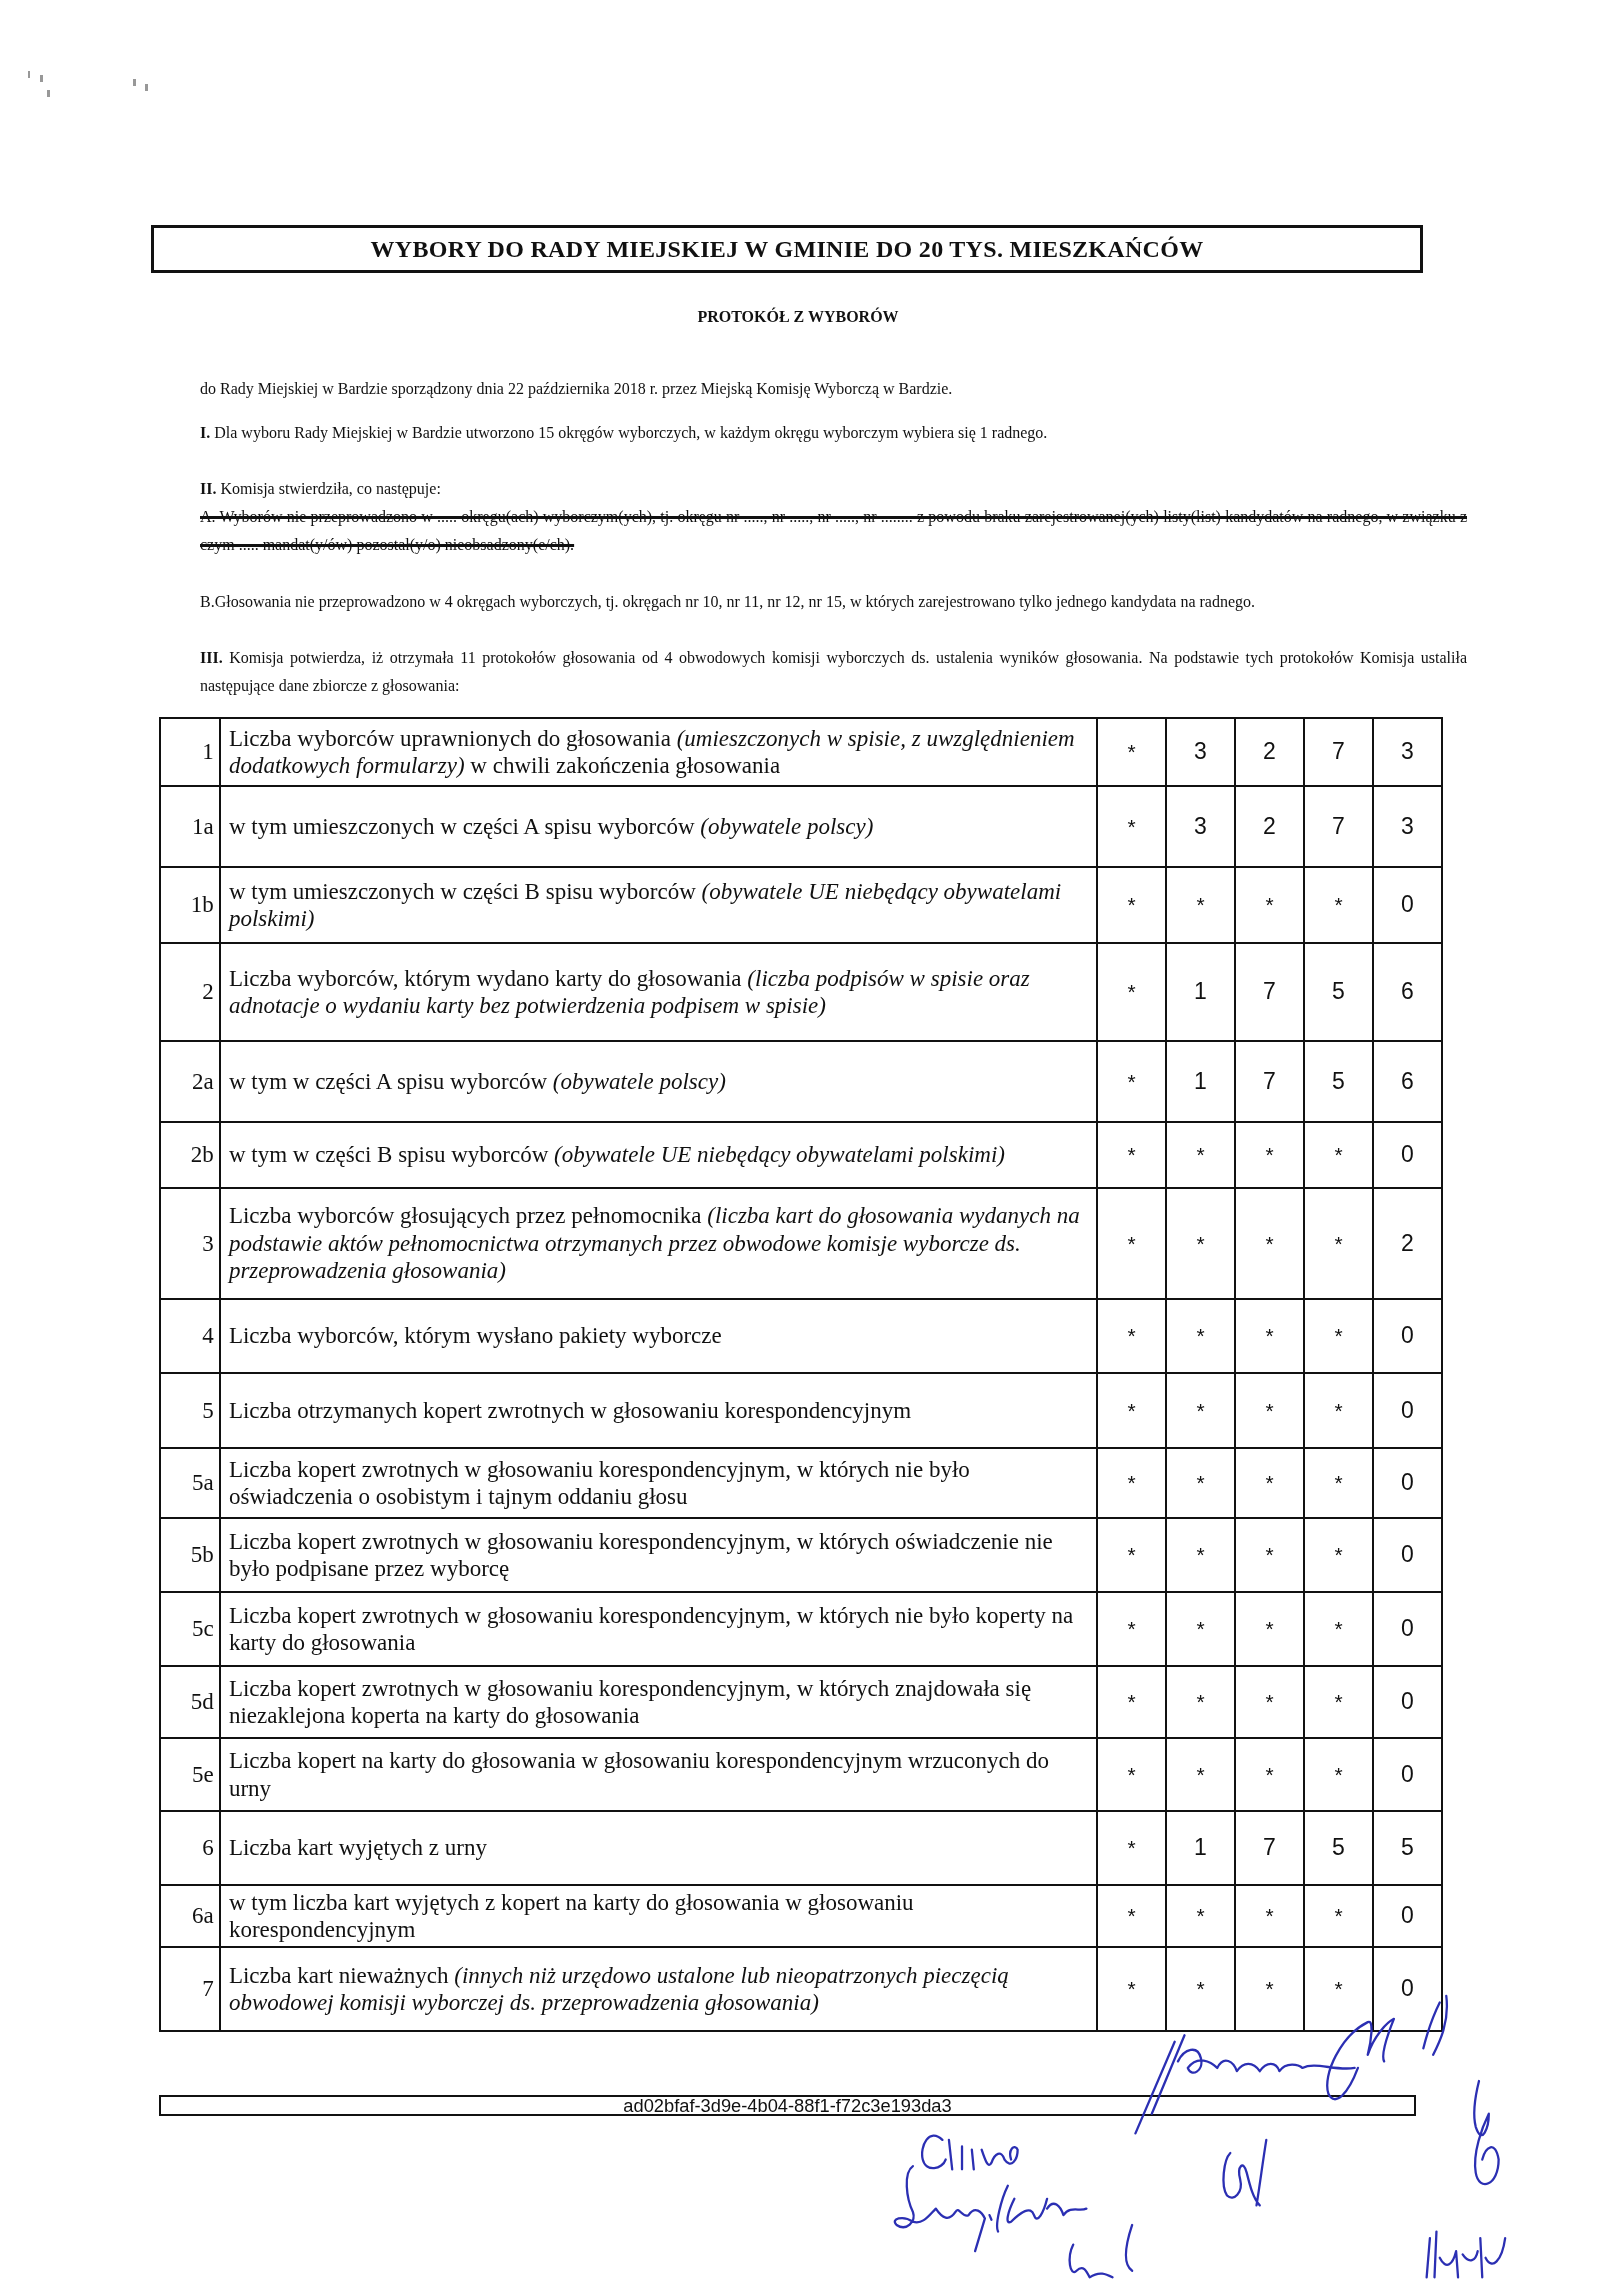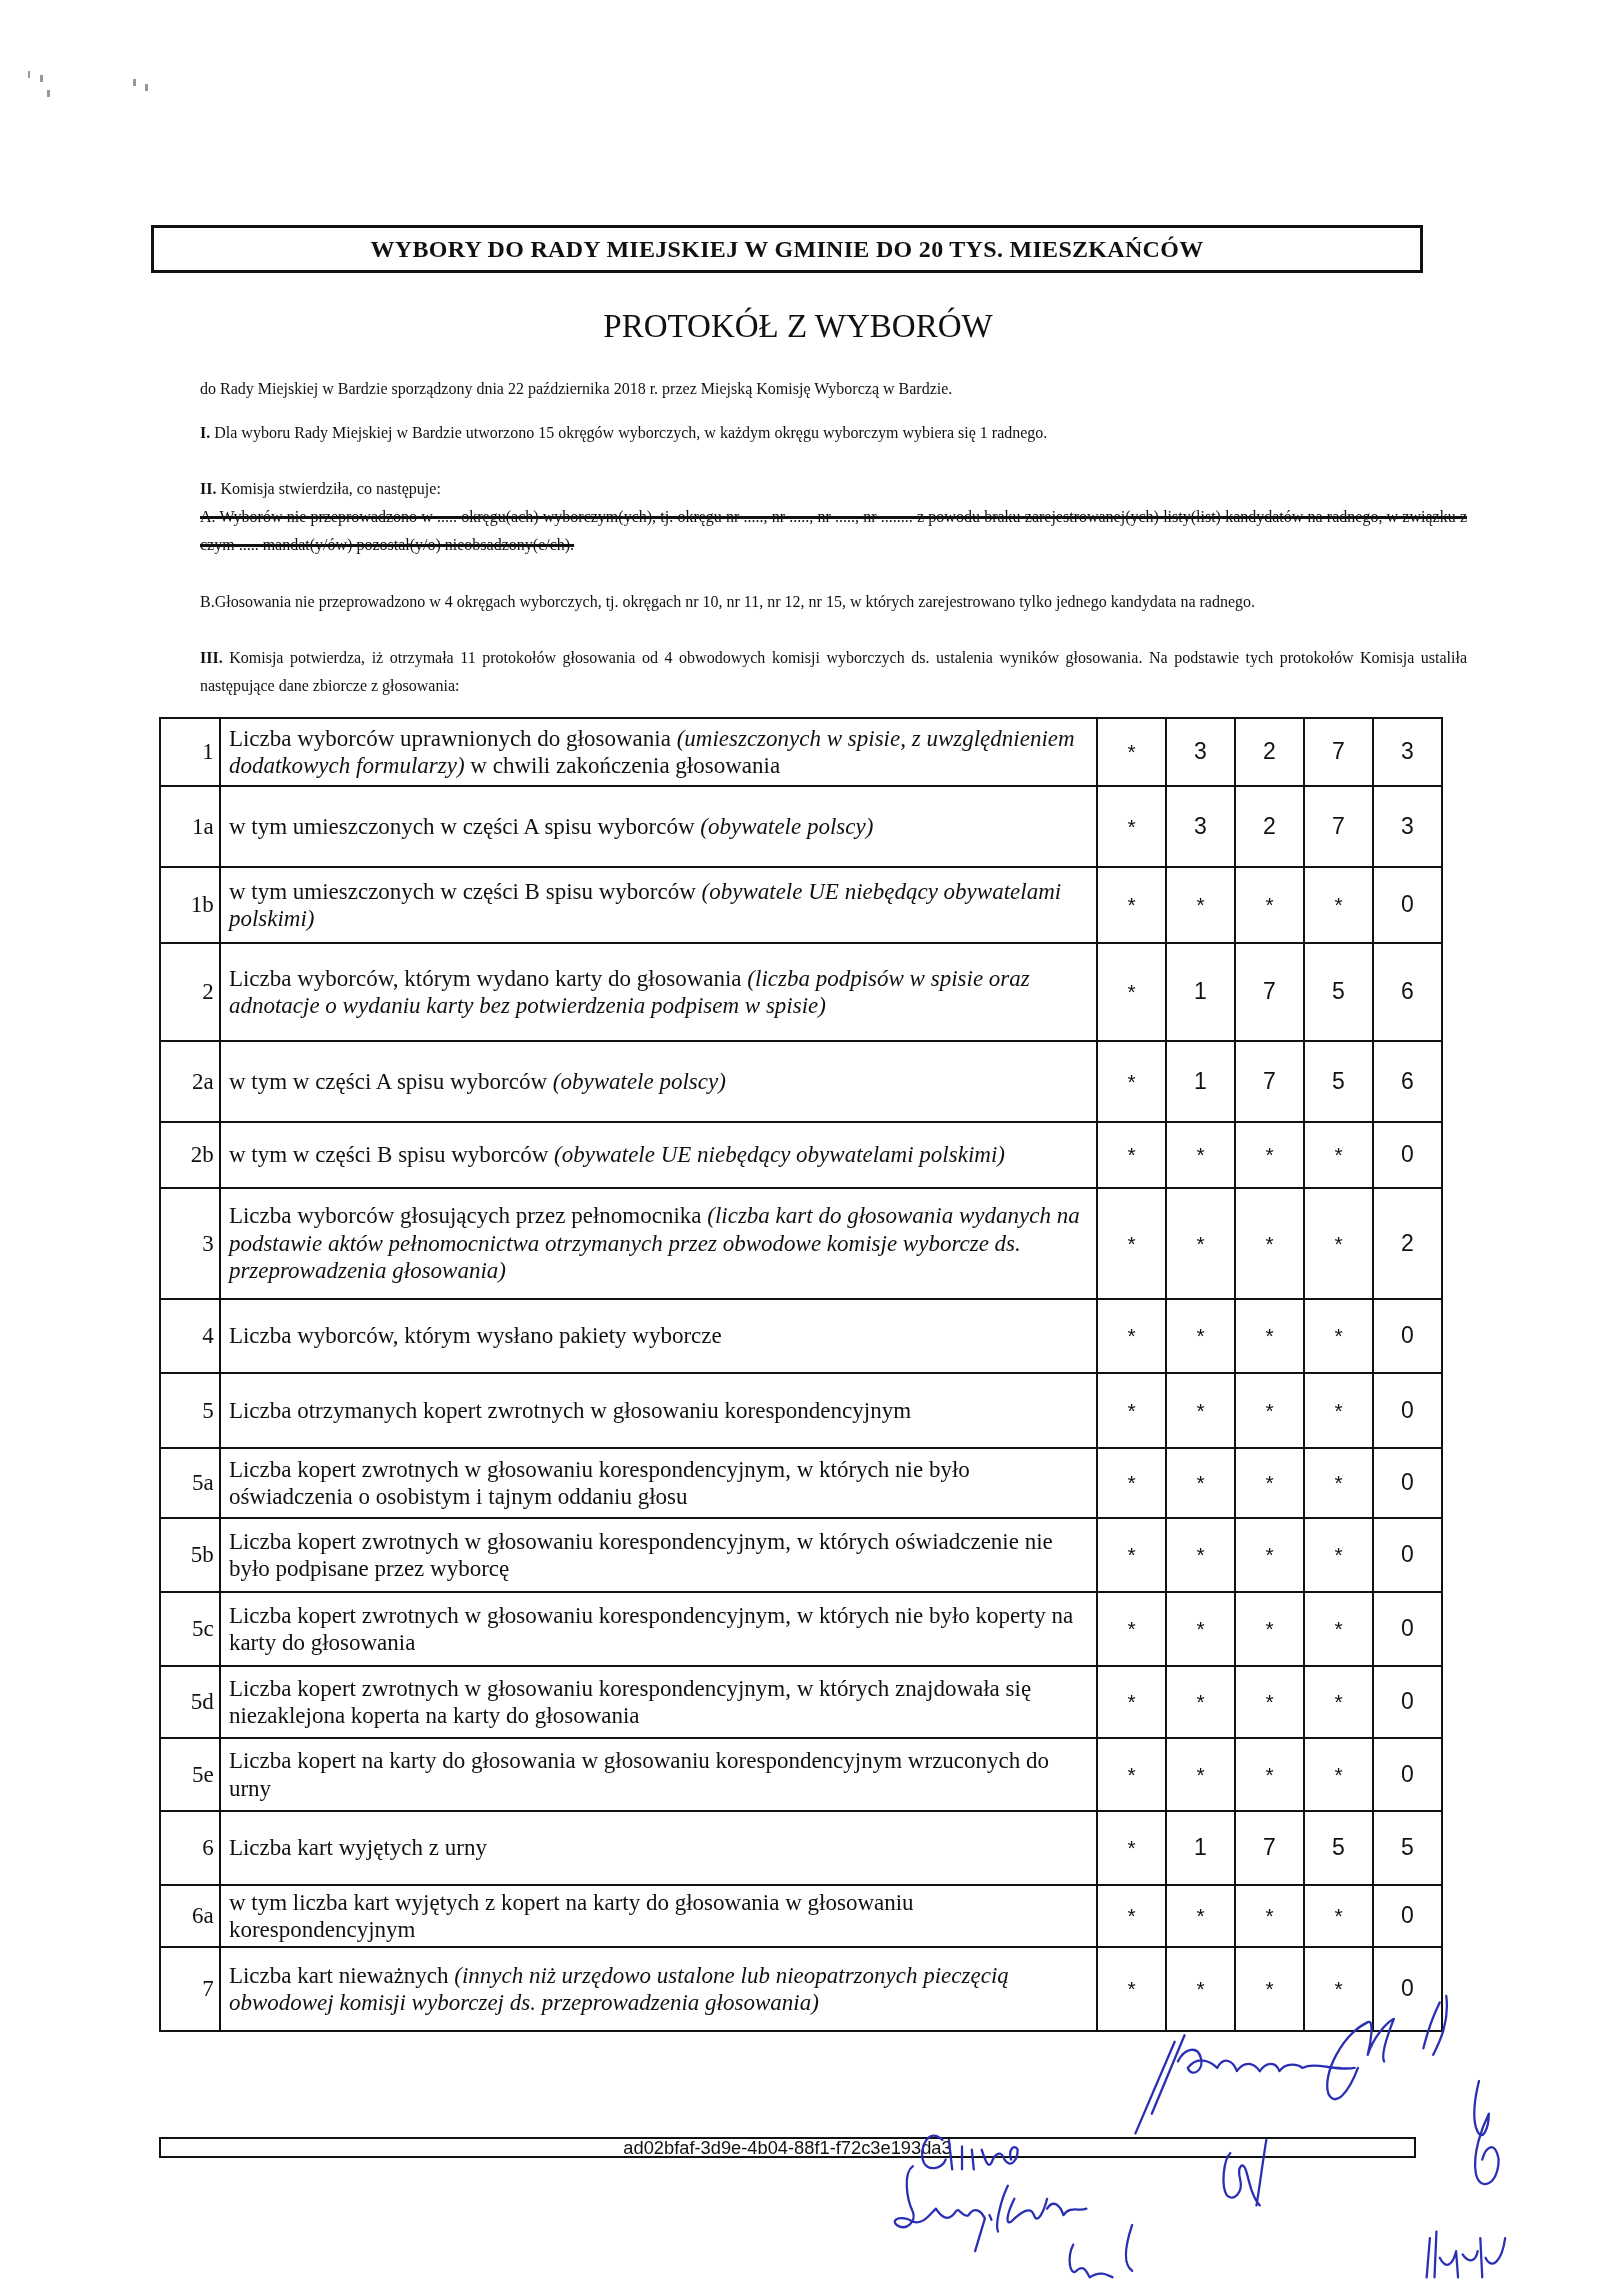--- a/index.html
+++ b/index.html
@@ -12,42 +12,42 @@
 
   .scan-dot { position: absolute; width: 2.6px; height: 6.5px; background: #444; opacity: .55; }
 
   .title-box {
     left: 151px; top: 225px; width: 1272px; height: 48px;
     border: 3.3px solid #111; box-sizing: border-box;
     display: flex; align-items: center; justify-content: center;
   }
   .title-box span { font-size: 24px; font-weight: bold; letter-spacing: 0.3px; }
 
-  .subtitle { left: 162px; width: 1272px; top: 308px; text-align: center; font-size: 33px; font-weight: normal; }
+  .subtitle { left: 162px; width: 1272px; top: 308px; text-align: center; font-size: 16px; font-weight: bold; }
 
   .para { left: 164px; width: 1267px; font-size: 16px; line-height: 28px; text-align: justify; margin-left: 36px; }
   .para b { font-weight: bold; }
   .strike { text-decoration: line-through; text-decoration-thickness: 2.6px; }
 
   table.results {
     position: absolute; left: 159px; top: 717px; width: 1284px;
     border-collapse: collapse; table-layout: fixed;
     font-size: 23px; line-height: 27.5px;
   }
   table.results td { border: 2.6px solid #111; padding: 0; vertical-align: middle; }
   td.num { width: 60px; text-align: right; padding-right: 5.2px !important; box-sizing: border-box; }
   td.desc { padding-left: 7.9px !important; padding-right: 6.5px !important; text-align: left; }
   td.desc i { font-style: italic; }
   td.dig { width: 67px; text-align: center; font-family: "Liberation Sans", "DejaVu Sans", sans-serif; font-size: 23px; }
   td.dig.star { font-size: 21px; }
 
   .id-box {
     left: 159px; top: 2095px; width: 1257px; height: 21px; box-sizing: border-box;
     border: 2.6px solid #111; display: flex; align-items: center; justify-content: center;
-    font-family: "Liberation Sans", "DejaVu Sans", sans-serif; font-size: 18.3px; margin-top: 42px;
+    font-family: "Liberation Sans", "DejaVu Sans", sans-serif; font-size: 18.3px;
   }
   .sig svg { position: absolute; left: 0; top: 0; }
 </style>
 </head>
 <body>
 
 <div class="scan-dot" style="left:27.5px;top:71px;"></div>
 <div class="scan-dot" style="left:40px;top:75px;"></div>
 <div class="scan-dot" style="left:47px;top:90px;"></div>
 <div class="scan-dot" style="left:133px;top:79px;"></div>

